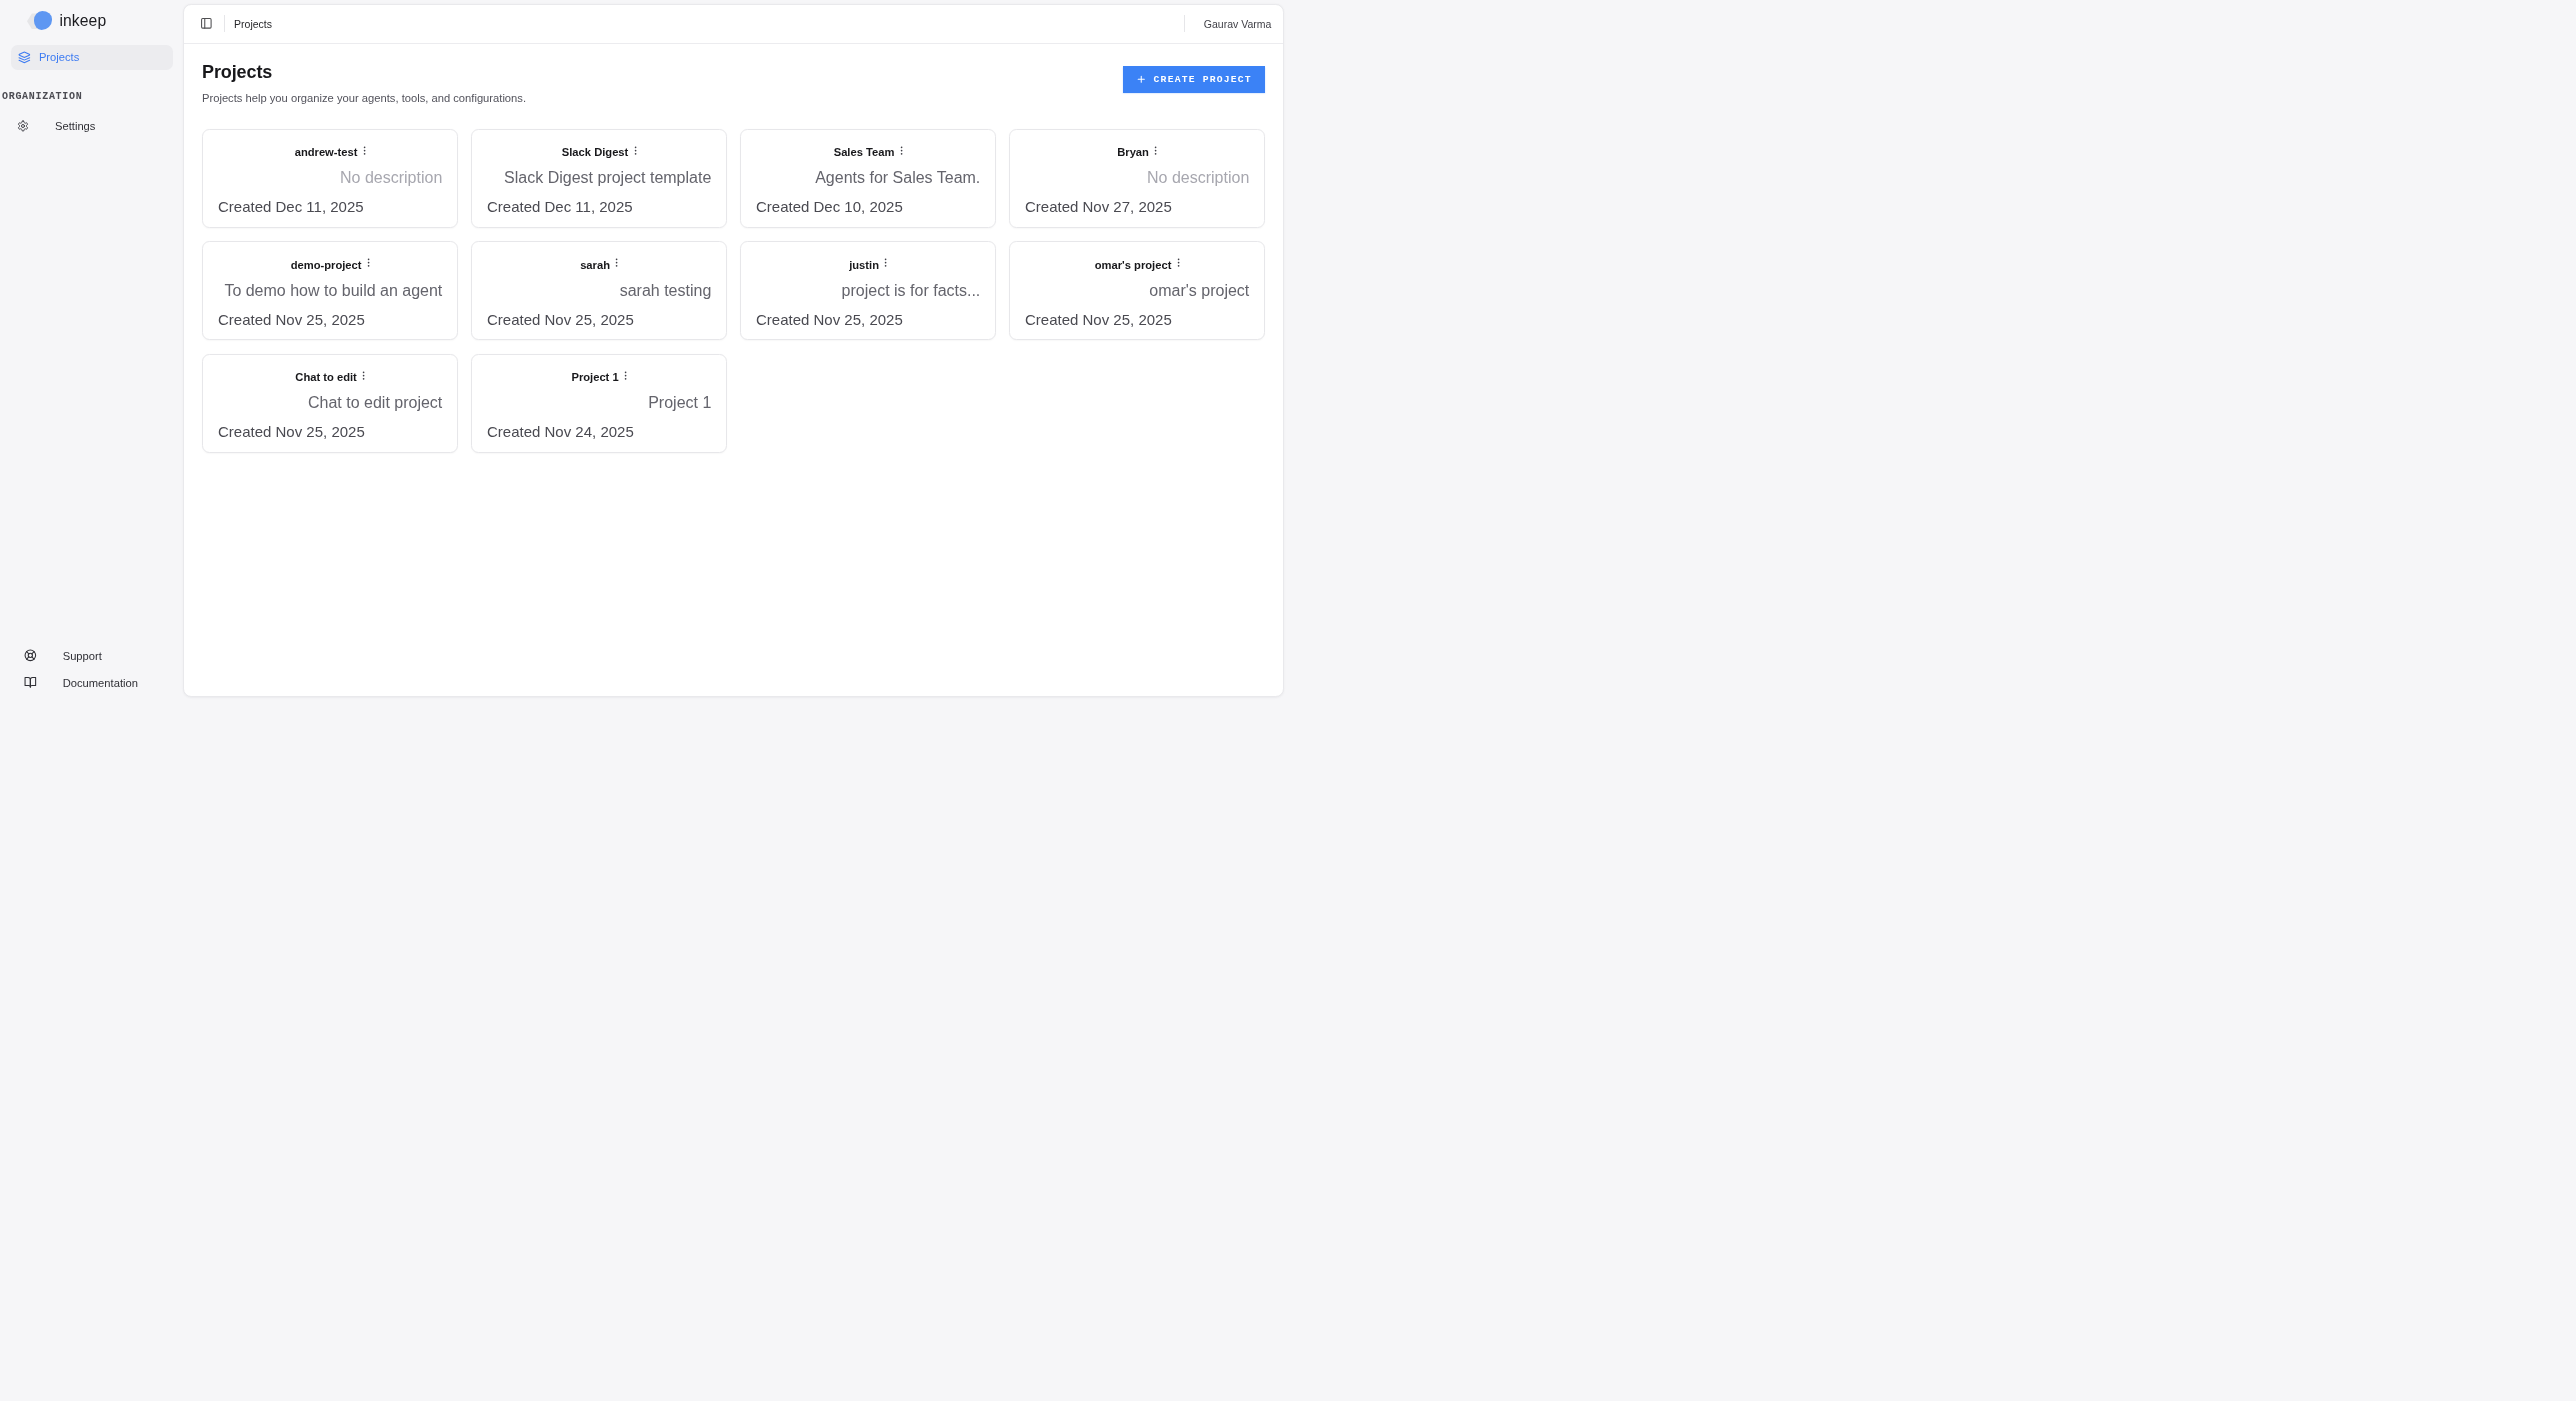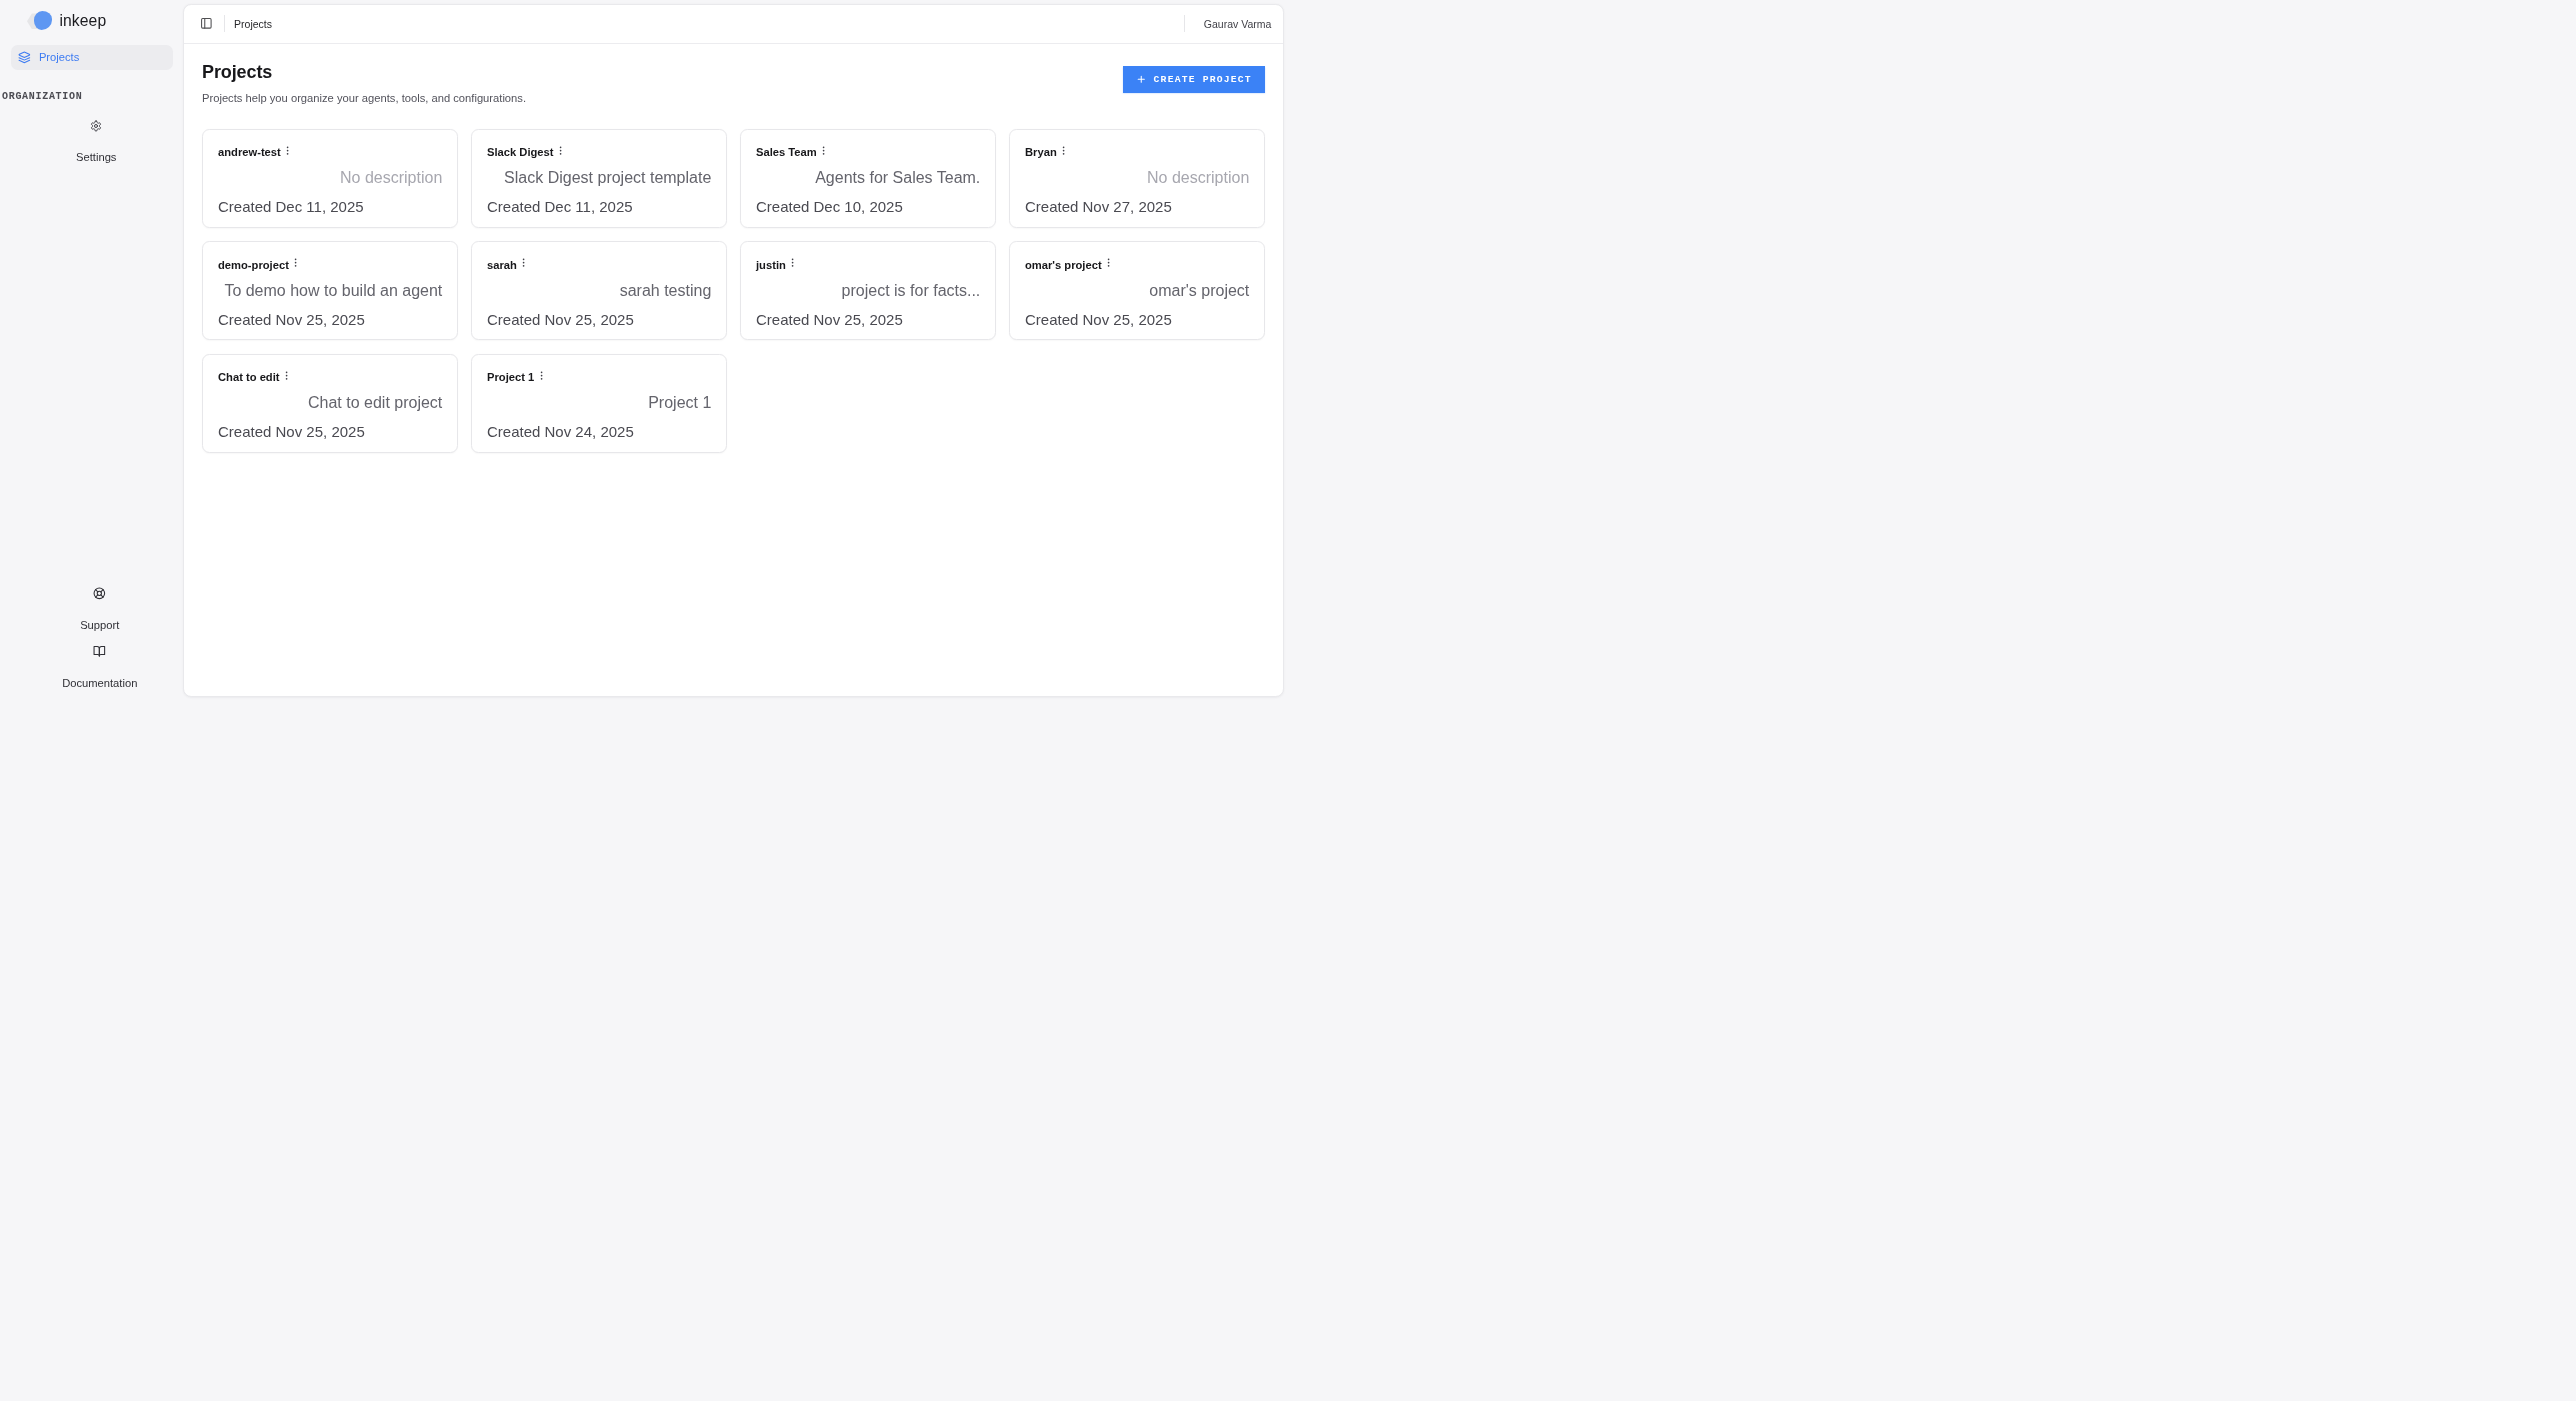--- a/index.html
+++ b/index.html
@@ -43,23 +43,23 @@
   }
   .nav-item.active { background: #ececef; color: #3d7bf2; }
 
   .section-label {
     margin: 21px 0 14px; padding-left: 2px;
     font-family: "Liberation Mono", monospace;
     font-size: 10px; font-weight: 600; letter-spacing: 0.7px;
     color: #4b4b52;
   }
   .side-link {
-    display: flex; align-items: center; gap: 19px;
+    display: flex; align-items: center; gap: 26px;
     padding: 4.5px 7.5px 4.5px 17px;
-    font-size: 11.2px; color: #2f2f35; cursor: pointer; flex-direction: column;
+    font-size: 11.2px; color: #2f2f35; cursor: pointer;
   }
   .sidebar-footer { margin-top: auto; display: flex; flex-direction: column; gap: 5.2px; padding-left: 7px; }
 
   
   .main-wrap { flex: 1; padding: 3.7px 3.7px 3.7px 0; min-width: 0; }
   .panel {
     height: 100%; background: #ffffff;
     border: 0.7px solid #e9e9ec; border-radius: 8.2px;
     box-shadow: 0 0.7px 2.2px rgba(16,24,40,.05);
     display: flex; flex-direction: column; overflow: hidden;
@@ -106,21 +106,21 @@
   }
   .card {
     height: 99px;
     background: #ffffff;
     border: 0.7px solid #e7e7ea; border-radius: 7.5px;
     padding: 15.7px 15px 13.5px;
     display: flex; flex-direction: column;
     box-shadow: 0 0.7px 1.5px rgba(16,24,40,.03);
     cursor: pointer;
   }
-  .card-head { display: flex; justify-content: flex-start; align-items: flex-start; }
+  .card-head { display: flex; justify-content: center; align-items: flex-start; }
   .card-title { margin: 0; font-size: 11.2px; font-weight: 600; color: #18181b; line-height: 15px; }
   .kebab {
     background: none; border: none; cursor: pointer;
     padding: 1.5px; margin: -2.2px -6px 0 0; color: #3f3f46;
     display: flex; border-radius: 4.5px;
   }
   .card-desc { margin: 11.2px 0 0; font-size: 16px; color: #64646c; line-height: 13.5px; text-align: right; }
   .card-desc.placeholder { color: #a7a7af; }
   .card-date { margin: auto 0 0; font-size: 15px; color: #4a4a51; line-height: 12px; }
 

